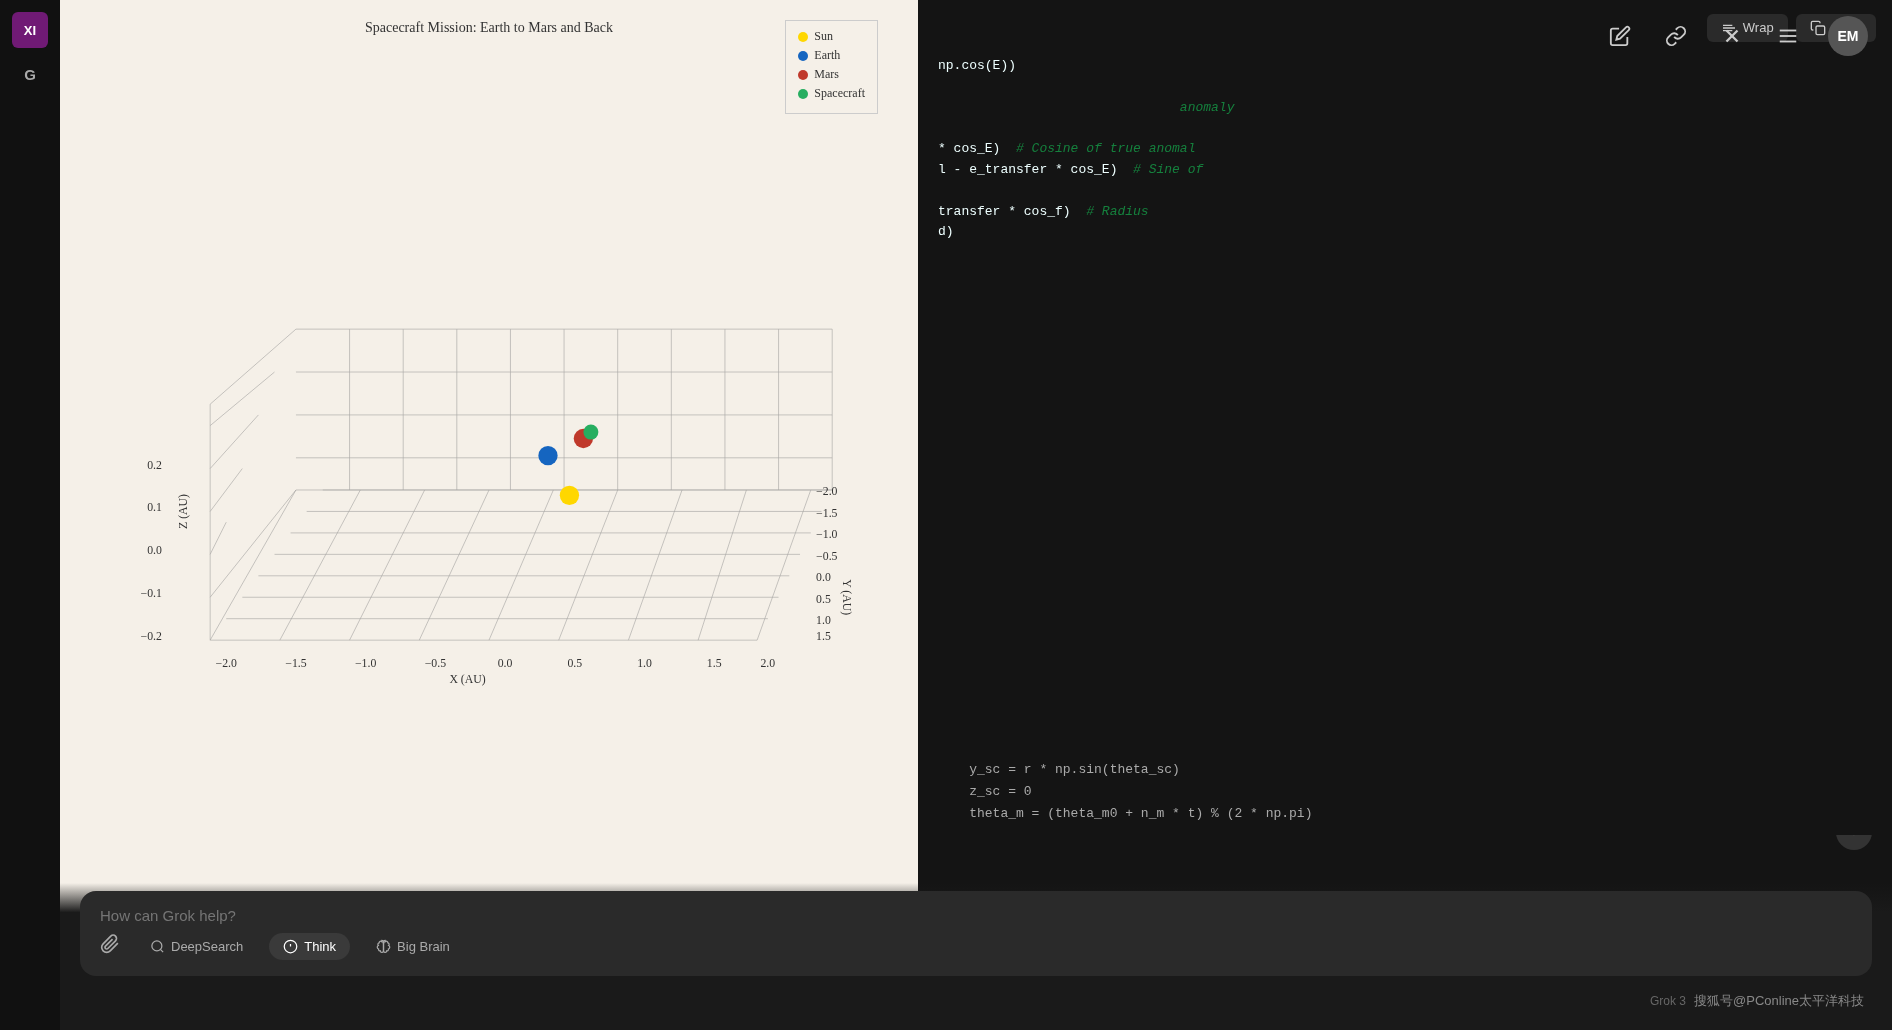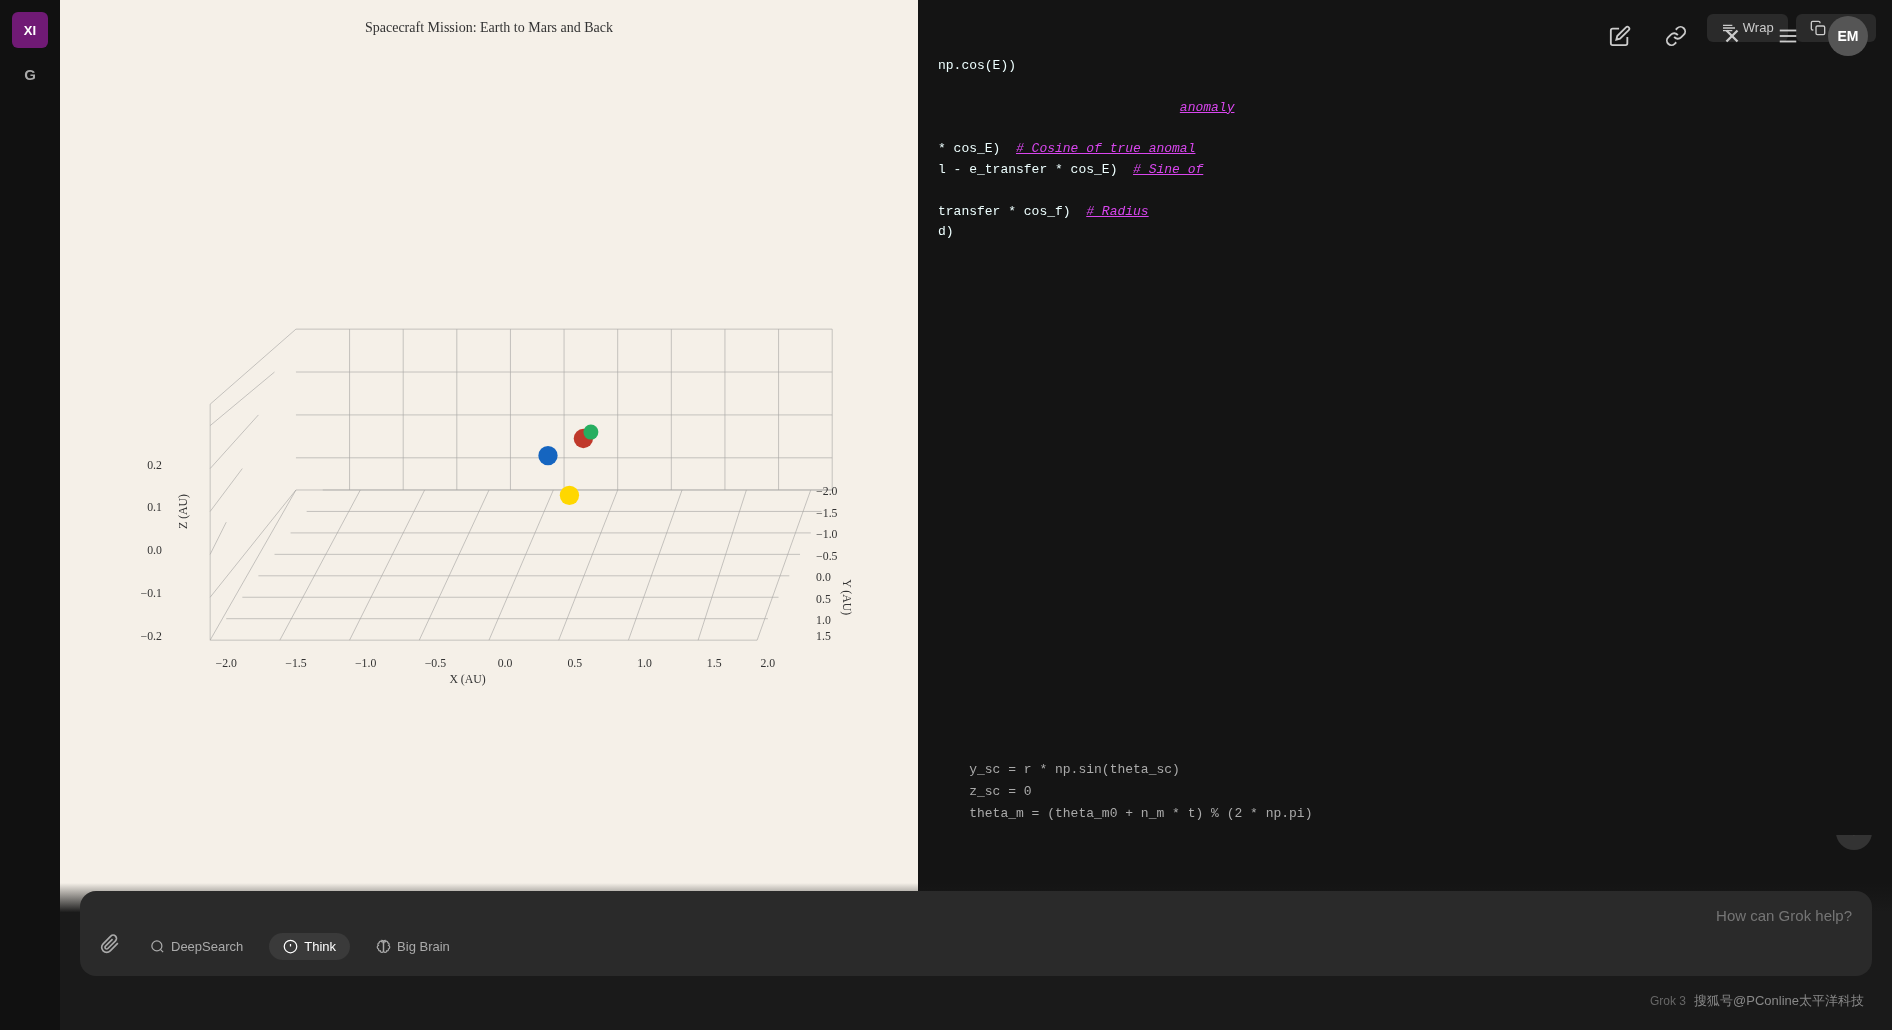--- a/index.html
+++ b/index.html
@@ -204,39 +204,38 @@
       font-family: 'Courier New', monospace;
       font-size: 13px;
       line-height: 1.6;
       color: #ccc;
     }
 
     .code-line {
       white-space: pre;
       min-height: 20px;
     }
-    .comment { color: #d946ef; font-style: italic; text-decoration: underline; }
+    .comment { color: #15803d; font-style: italic; }
     .var { color: #eeffff; }
 
     .chat-input-area {
       background: #2a2a2a;
       border-radius: 16px;
       padding: 16px 20px;
       margin-bottom: 12px;
     }
 
     .chat-input {
       width: 100%;
       background: transparent;
       border: none;
       outline: none;
       color: #999;
       font-size: 15px;
       font-family: inherit;
-      text-align: right;
     }
 
     .chat-actions {
       display: flex;
       align-items: center;
       gap: 12px;
       margin-top: 8px;
     }
 
     .action-btn {
@@ -312,20 +311,38 @@
   </div>
   <div class="avatar">EM</div>
 </div>
 
 <div class="main-content">
 
   <div class="plot-panel">
     <div class="plot-container">
       <div class="plot-title">Spacecraft Mission: Earth to Mars and Back</div>
 
+      <div class="legend">
+        <div class="legend-item">
+          <div class="legend-dot" style="background:#FFD700;"></div>
+          <span>Sun</span>
+        </div>
+        <div class="legend-item">
+          <div class="legend-dot" style="background:#1565C0;"></div>
+          <span>Earth</span>
+        </div>
+        <div class="legend-item">
+          <div class="legend-dot" style="background:#c0392b;"></div>
+          <span>Mars</span>
+        </div>
+        <div class="legend-item">
+          <div class="legend-dot" style="background:#27ae60;"></div>
+          <span>Spacecraft</span>
+        </div>
+      </div>
 
       <svg class="plot-svg" viewBox="0 0 800 560" xmlns="http://www.w3.org/2000/svg">
 
         <g stroke="#888" stroke-width="0.6" fill="none" opacity="0.7">
 
           <line x1="140" y1="420" x2="650" y2="420"></line>
           <line x1="155" y1="400" x2="660" y2="400"></line>
           <line x1="170" y1="380" x2="670" y2="380"></line>
           <line x1="185" y1="360" x2="680" y2="360"></line>
           <line x1="200" y1="340" x2="690" y2="340"></line>

